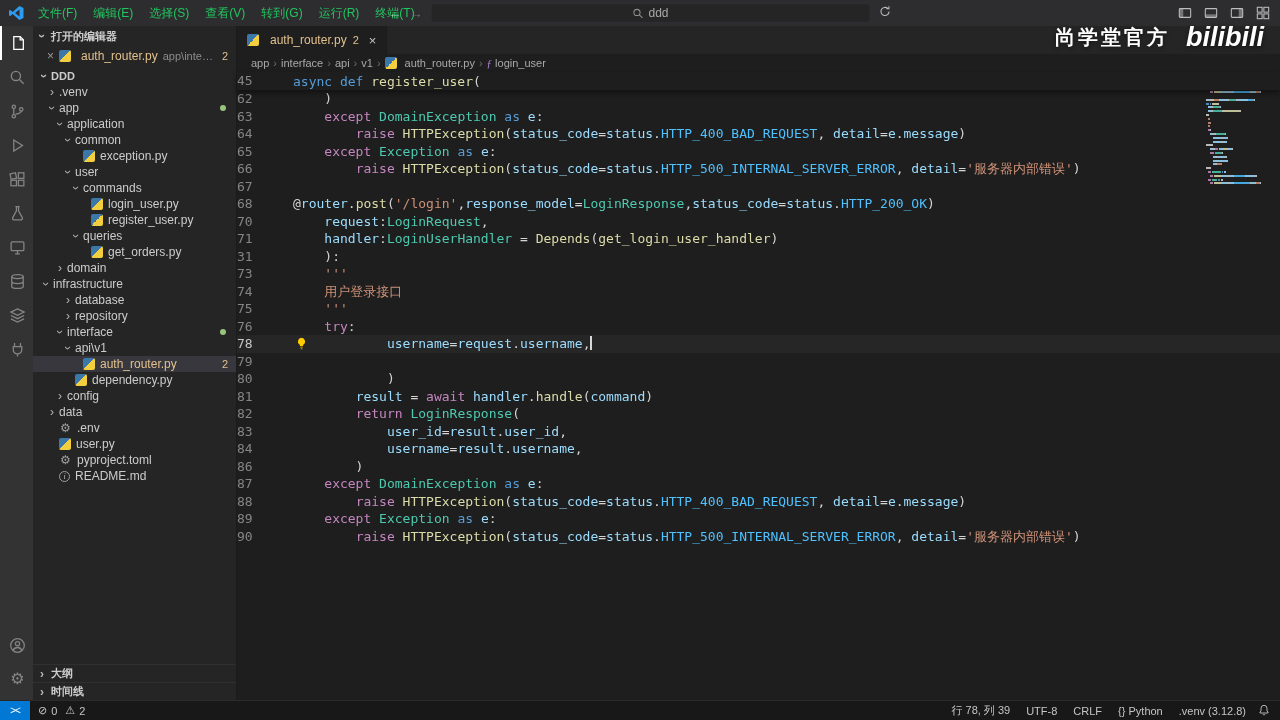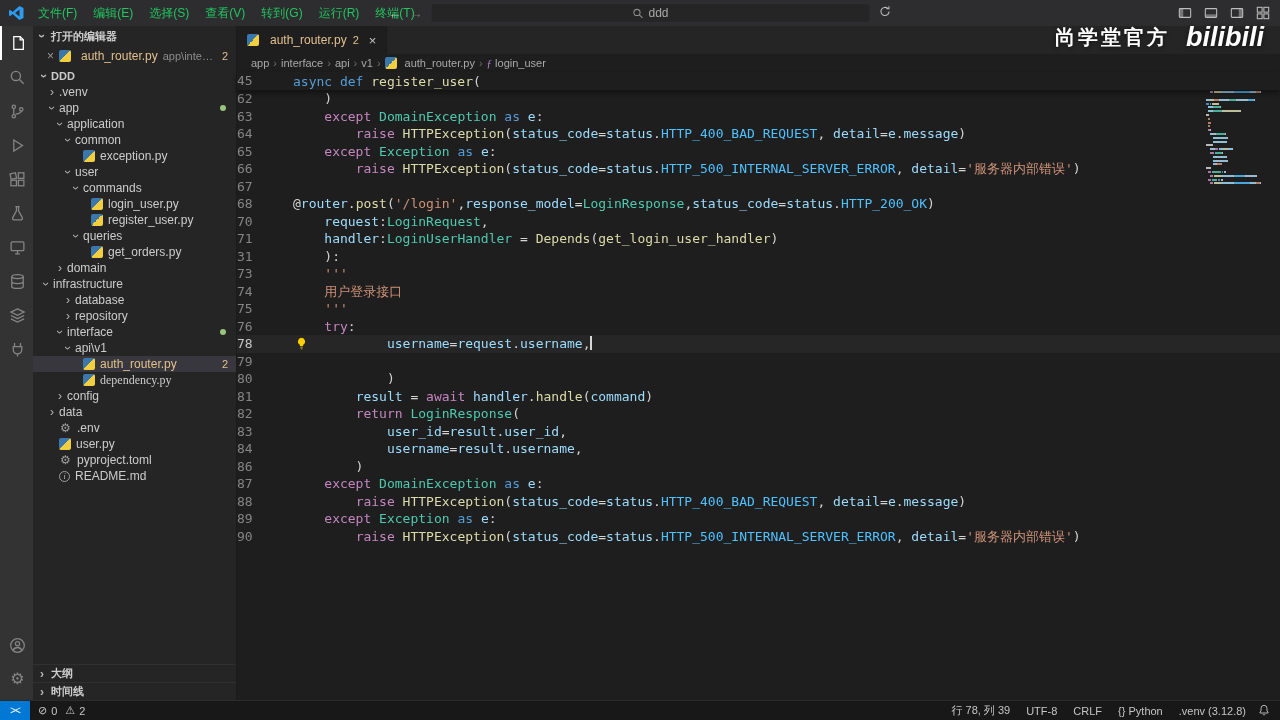--- a/index.html
+++ b/index.html
@@ -330,21 +330,21 @@
         <div class="row" style="padding-left: 28px;">
           <span class="chev down">›</span>
           <span class="tlabel">api\v1</span>
         </div>
         <div class="row sel mod" style="padding-left: 36px;">
           <span class="chev hidden">›</span>
           <span class="fic fic-py"></span>
           <span class="tlabel">auth_router.py</span>
           <span class="badge">2</span>
         </div>
-        <div class="row" style="padding-left: 36px; font-family: Liberation Serif, serif;">
+        <div class="row" style="padding-left: 28px;">
           <span class="chev hidden">›</span>
           <span class="fic fic-py"></span>
           <span class="tlabel">dependency.py</span>
         </div>
         <div class="row" style="padding-left: 20px;">
           <span class="chev">›</span>
           <span class="tlabel">config</span>
         </div>
         <div class="row" style="padding-left: 12px;">
           <span class="chev">›</span>

